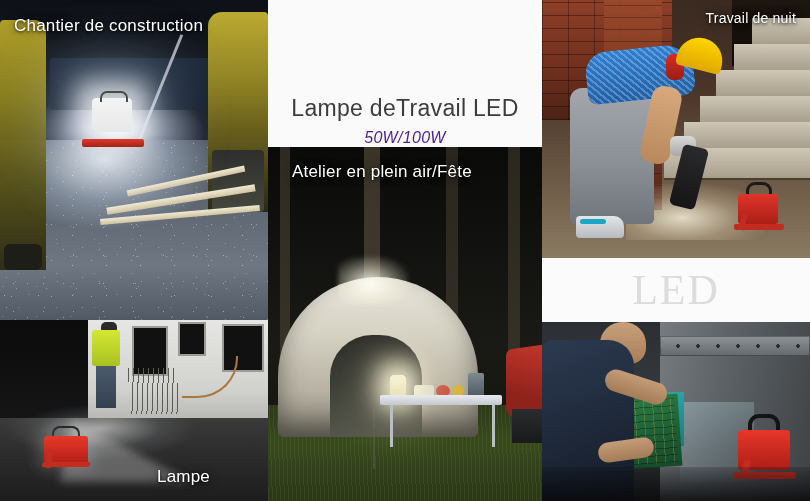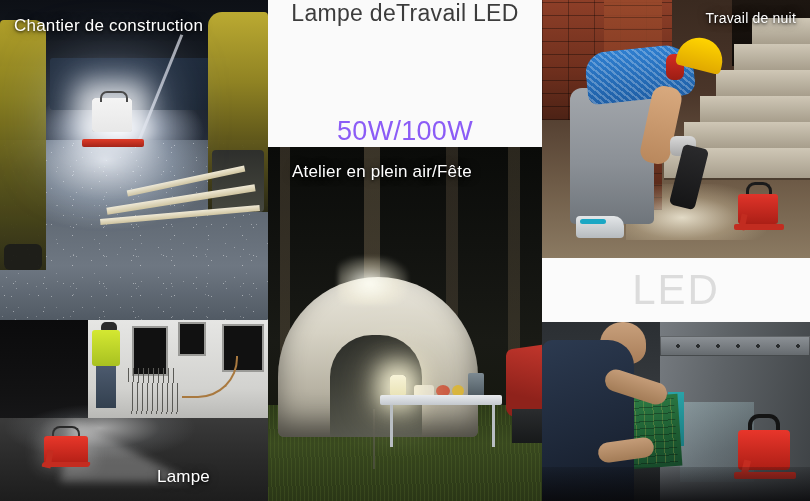--- a/index.html
+++ b/index.html
@@ -20,30 +20,30 @@
     letter-spacing:.2px;
     text-shadow:0 1px 3px rgba(0,0,0,.85), 0 0 10px rgba(0,0,0,.6);
     white-space:nowrap;
     z-index:40;
   }
 
   
   .title-band {
     position:absolute; left:268px; top:0; width:274px; height:147px;
     background:#fafafa; display:flex; flex-direction:column;
-    align-items:center; justify-content:space-between; z-index:30;
+    align-items:center; justify-content:flex-end; z-index:30;
   }
   .title-line1 { font-size:23px; color:#3c3c3c; font-weight:400; letter-spacing:.3px; white-space:nowrap; }
-  .title-line2 { font-size:27px; color:#8b5cf6; font-weight:400; letter-spacing:.3px; margin-top:7px; }
+  .title-line2 { font-size:16px; color:#4c1d95; font-weight:400; letter-spacing:.3px; margin-top:7px;font-style:italic; }
 
   
   .led-band {
     position:absolute; left:542px; top:258px; width:268px; height:64px;
     background:#fbfbfb; z-index:30;
-    display:flex; align-items:center; justify-content:center;
+    display:flex; align-items:center; justify-content:center;font-family:Liberation Serif, serif;
   }
   .led-text { font-size:42px; color:#dcdcdc; font-weight:400; letter-spacing:2px; }
 
   
   #p-construction { left:0; top:0; width:268px; height:320px;
     background:
       radial-gradient(ellipse 120px 60px at 118px 130px, rgba(255,255,255,.95) 0%, rgba(230,240,255,.45) 35%, rgba(0,0,0,0) 72%),
       radial-gradient(ellipse 200px 150px at 120px 250px, rgba(210,225,245,.55) 0%, rgba(40,50,65,0) 70%),
       linear-gradient(180deg,#0d1016 0%,#161b22 22%,#1d2430 40%,#2c3542 55%,#39434f 100%);
   }

